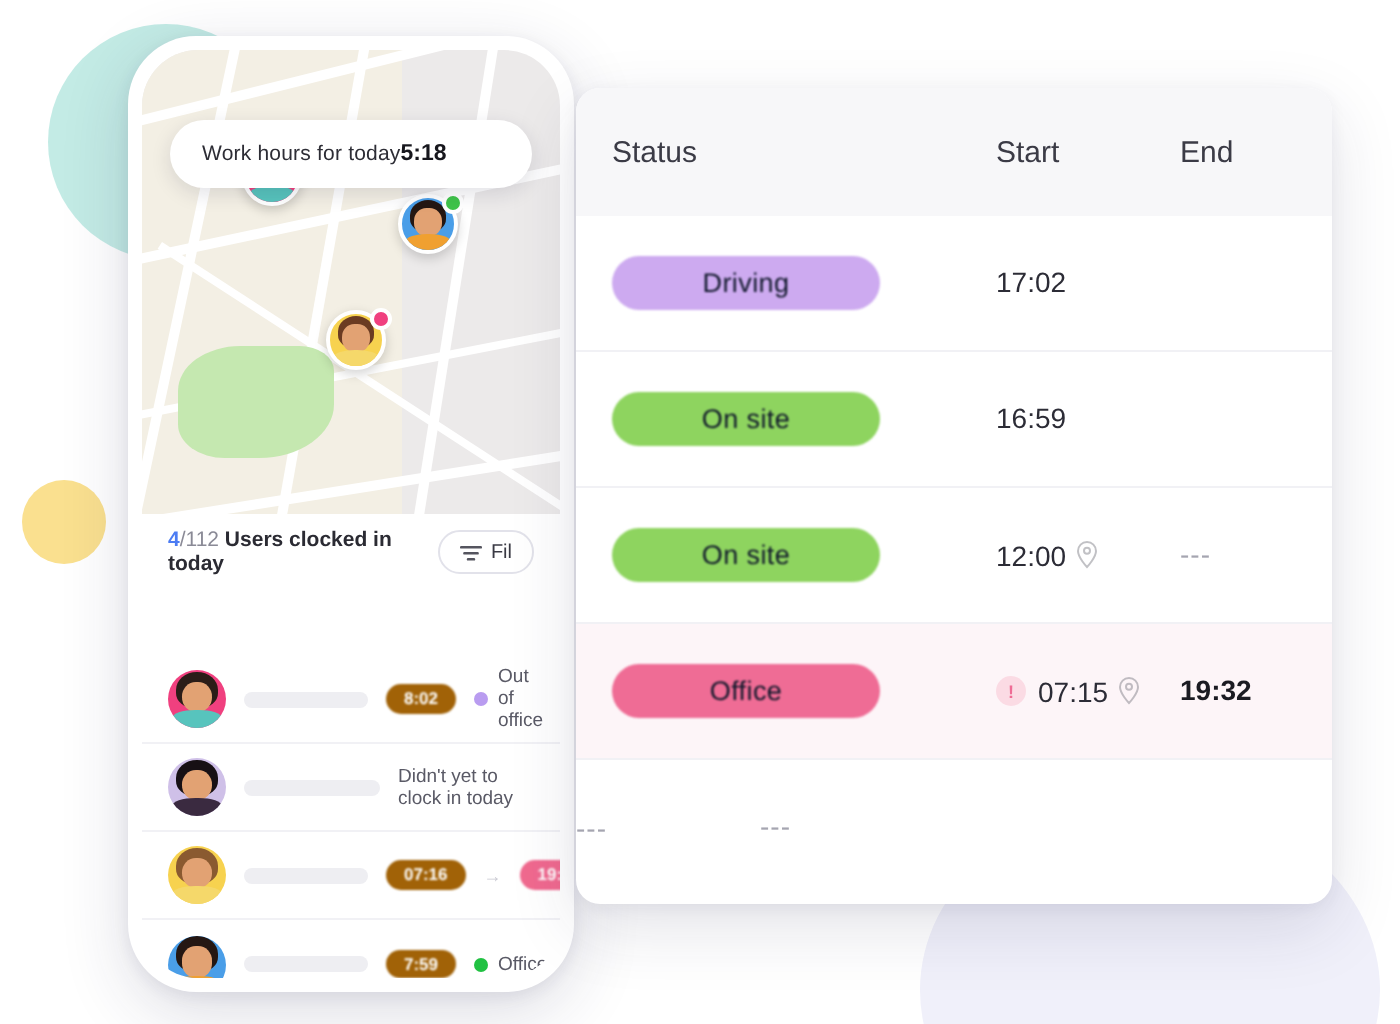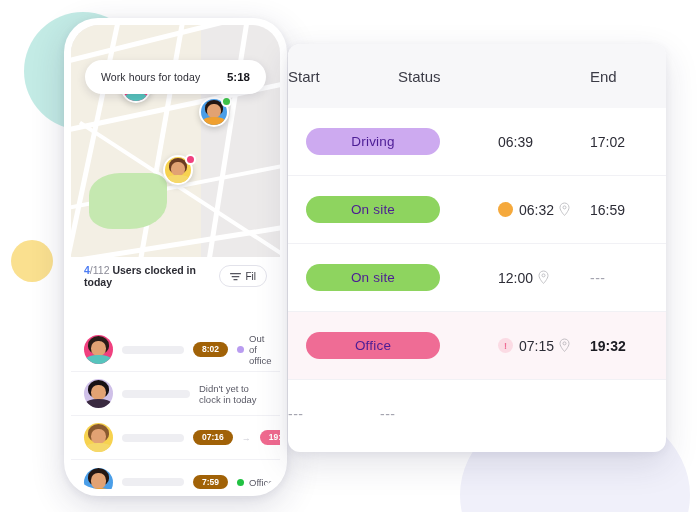--- a/index.html
+++ b/index.html
@@ -40,21 +40,21 @@
   }
   .map-block { position:absolute; background:#f3efe4; }
   .road { position:absolute; background:#ffffff; transform-origin: 0 0; }
   #park { position:absolute; background:#c5e8b0; }
 
   
   #workhours {
     position: absolute; left: 14px; top: 35px; right: 14px;
     height: 34px; background:#fff; border-radius: 17px;
     box-shadow: 0 3px 10px rgba(30,30,60,.13);
-    display:flex; align-items:center; justify-content:space-between;
+    display:flex; align-items:center; 
     padding: 0 16px; z-index: 5;
   }
   #workhours .wh-label { font-size: 10.5px; color:#2d2d35; letter-spacing:.1px; }
   #workhours .wh-val   { font-size: 11.5px; color:#17171d; font-weight:700; }
 
   
   .map-pin { position:absolute; z-index:4; }
   .map-pin .ava { width:30px; height:30px; border-radius:50%; border:2.5px solid #fff;
                   box-shadow:0 2px 6px rgba(0,0,0,.18); overflow:hidden; position:relative; }
   .map-pin .dot { position:absolute; right:-3px; top:-1px; width:11px; height:11px;
@@ -125,21 +125,21 @@
   .col-start  { width:92px; }
   .col-end    { width:76px; }
 
   .trow { display:flex; align-items:center; height:68px; border-bottom:1px solid #f1f1f5; }
   .trow:last-child { border-bottom:0; }
   .trow.highlight { background:#fdf5f8; }
 
   .pill {
     display:flex; align-items:center; justify-content:center;
     width:134px; height:27px; border-radius:14px;
-    color:#4c1d95; font-size:13.5px; letter-spacing:.2px;
+    color:#0f172a; font-size:13.5px; letter-spacing:.2px;
     filter: blur(.5px);
   }
   .pill-driving { background:#cdaaf0; }
   .pill-onsite  { background:#8ed45f; }
   .pill-working { background:#ef6c95; }
   .pill-sick    { background:#fcd770; }
 
   .cell-start { width:92px; display:flex; align-items:center; gap:4px; }
   .warn { width:15px; height:15px; border-radius:50%; display:flex; align-items:center;
           justify-content:center; font-size:9px; font-weight:700; color:#fff; flex:0 0 auto;
@@ -287,45 +287,34 @@
               <span>Office</span>
             </span>
           </div>
         </div>
 
     </div>
   </div>
 
   <div id="table-card">
     <div id="table-head">
+      <div class="th col-status">Status</div>
       <div class="th col-start">Start</div>
-      <div class="th col-status">Status</div>
       <div class="th col-end">End</div>
     </div>
     <div id="table-body">
         <div class="trow">
           <div class="col-status">
             <div class="pill pill-driving">Driving</div>
           </div>
-          <div class="cell-start">
-            <span class="time">06:39</span>
-          </div>
           <div class="cell-end"><span class="time">17:02</span></div>
         </div>
         <div class="trow">
           <div class="col-status">
             <div class="pill pill-onsite">On site</div>
-          </div>
-          <div class="cell-start">
-            <span class="warn warn-amber"></span>
-            <span class="time">06:32</span>
-            <svg class="pinico" width="13" height="15" viewBox="0 0 13 15">
-              <path d="M6.5 1C4 1 2 3 2 5.5c0 3.3 4.5 8 4.5 8S11 8.8 11 5.5C11 3 9 1 6.5 1z" fill="none" stroke="#77777f" stroke-width="1"></path>
-              <circle cx="6.5" cy="5.4" r="1.5" fill="none" stroke="#77777f" stroke-width="1"></circle>
-            </svg>
           </div>
           <div class="cell-end"><span class="time">16:59</span></div>
         </div>
         <div class="trow">
           <div class="col-status">
             <div class="pill pill-onsite">On site</div>
           </div>
           <div class="cell-start">
             <span class="time">12:00</span>
             <svg class="pinico" width="13" height="15" viewBox="0 0 13 15">

